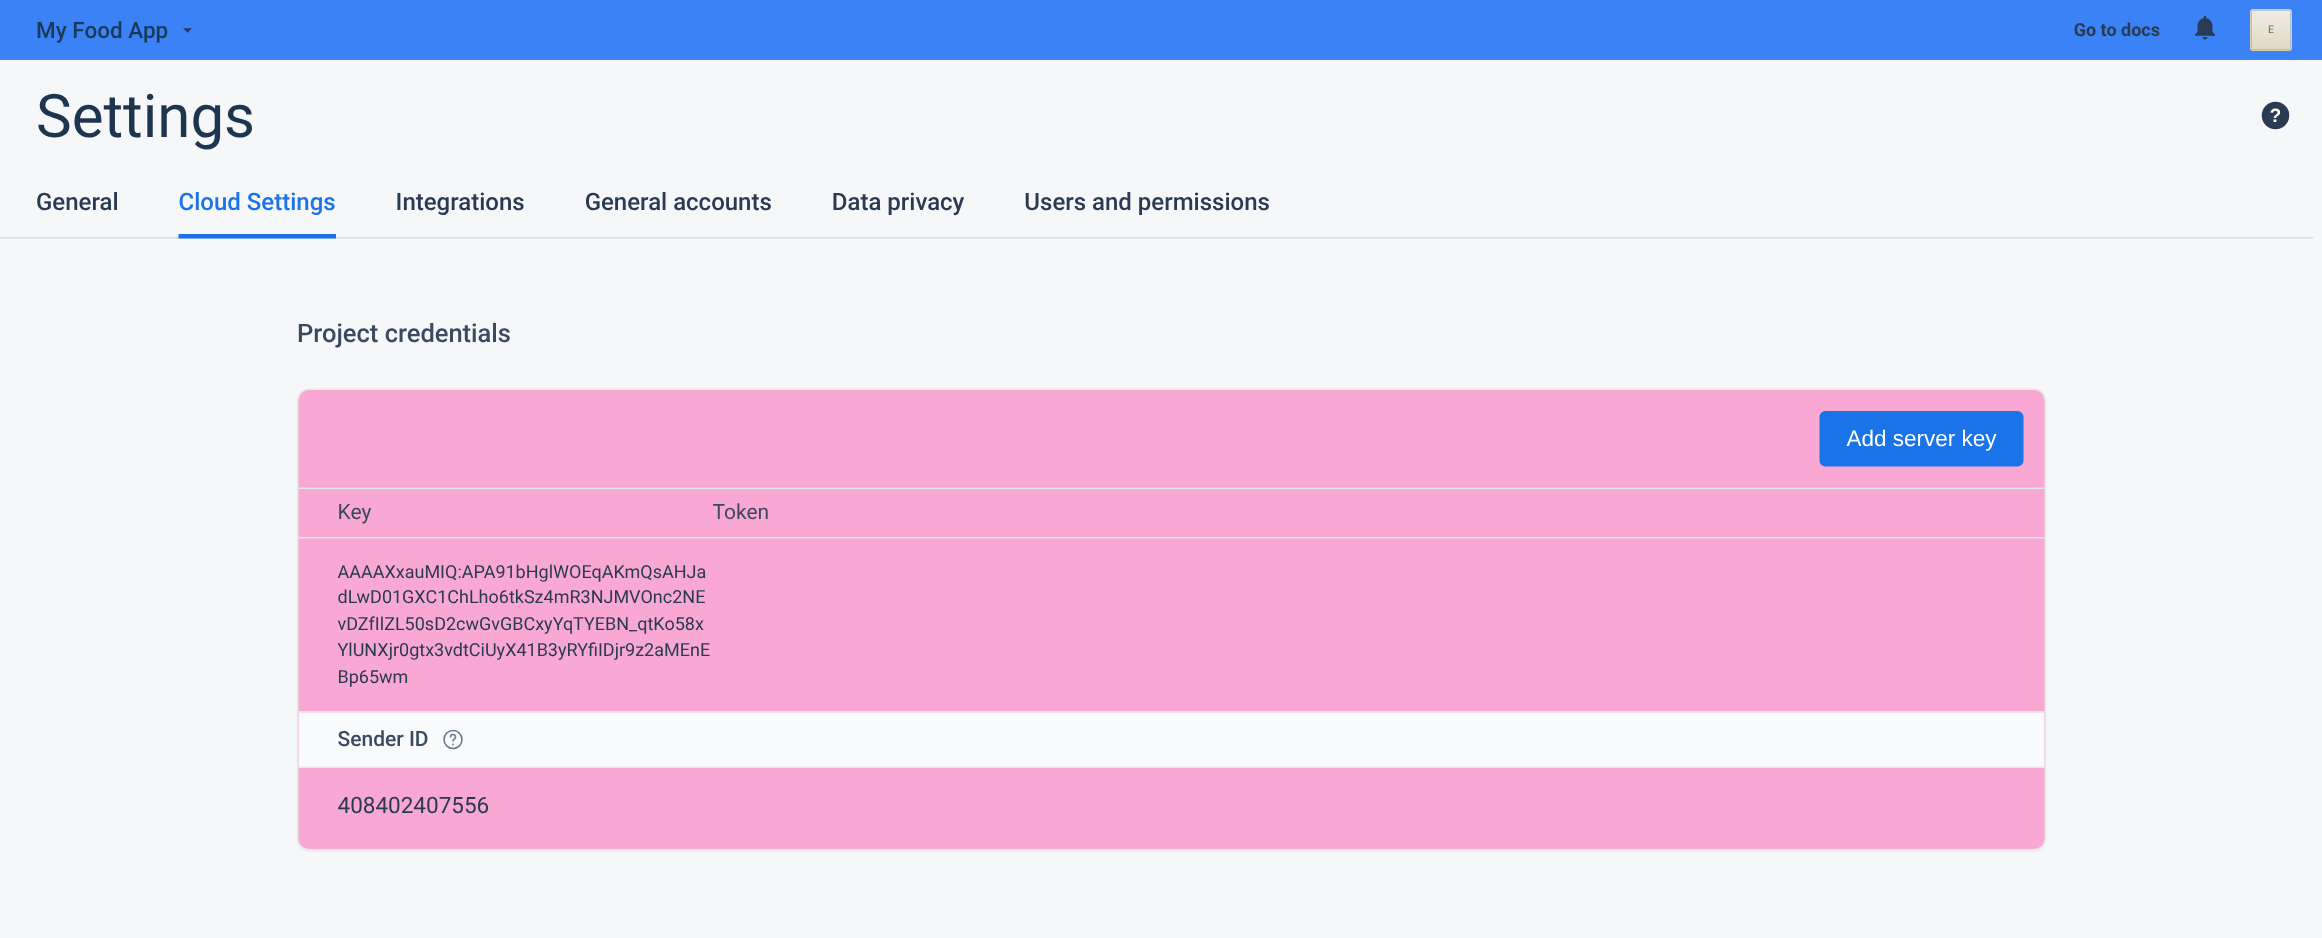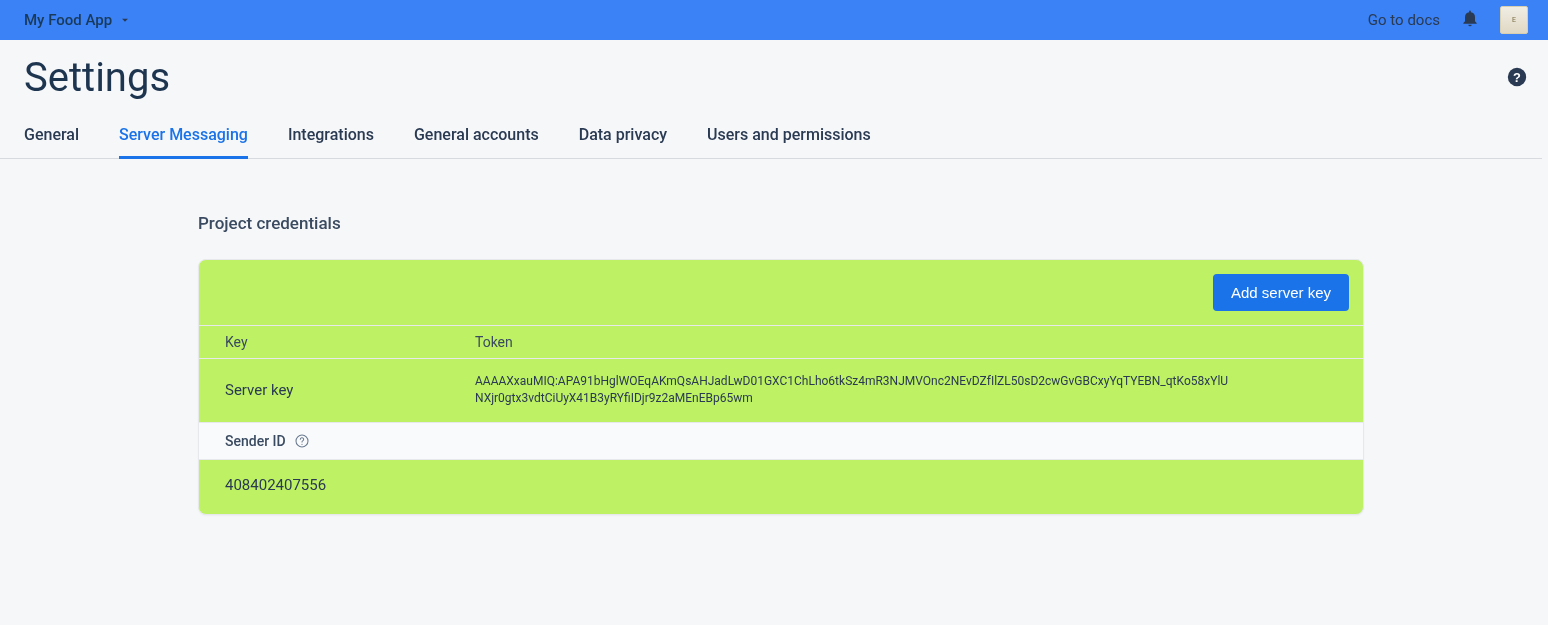--- a/index.html
+++ b/index.html
@@ -34,23 +34,23 @@
   }
   .chev svg { width: 14px; height: 14px; fill: #2a3a52; }
 
   .top-right {
     margin-left: auto;
     display: flex;
     align-items: center;
     gap: 20px;
   }
   .docs-link {
-    font-weight: 400;
-    color: #2a3a52;
-    font-size: 15px;
+    font-weight: 700;
+    color: #2a3a52;
+    font-size: 12px;
     text-decoration: none;
     cursor: pointer;
   }
   .bell-icon { width: 20px; height: 22px; fill: #2a3a52; cursor: pointer; }
   .avatar-placeholder {
     width: 28px; height: 28px;
     background: linear-gradient(180deg,#f0ede4,#e0d8c4);
     border: 1px solid #d8cfb0;
     border-radius: 2px;
     display:flex; align-items:center; justify-content:center;
@@ -104,21 +104,21 @@
     max-width: 1370px;
   }
   .section-title {
     font-size: 17px;
     color: #3a4a60;
     font-weight: 500;
     padding: 0 0 26px 0;
   }
 
   .card {
-    background: #bef264;
+    background: #f9a8d4;
     border: 1px solid #e6e8ec;
     border-radius: 8px;
     box-shadow: 0 1px 2px rgba(0,0,0,0.04);
     width: 1166px;
     overflow: hidden;
   }
   .card-header {
     display: flex;
     justify-content: flex-end;
     padding: 14px 14px 14px 14px;
@@ -217,42 +217,41 @@
 <h1 class="page-title">Settings</h1>
 <span class="help-icon">
   <svg viewBox="0 0 24 24">
       <circle cx="12" cy="12" r="10"></circle>
       <text x="12" y="17" text-anchor="middle" font-size="14" fill="#fff" font-family="Arial" font-weight="bold">?</text>
     </svg>
 </span>
 
 <div class="tabs">
   <div class="tab">General</div>
-  <div class="tab active">Server Messaging</div>
+  <div class="tab active">Cloud Settings</div>
   <div class="tab">Integrations</div>
   <div class="tab">General accounts</div>
   <div class="tab">Data privacy</div>
   <div class="tab">Users and permissions</div>
 </div>
 
 <div class="content">
   <div class="section-title">Project credentials</div>
 
   <div class="card">
     <div class="card-header">
       <button class="btn-primary">Add server key</button>
     </div>
 
     <div class="cred-grid">
       <div class="cred-headers">
         <div>Key</div>
         <div>Token</div>
       </div>
       <div class="cred-row">
-        <div class="key-label">Server key</div>
         <div class="token-value">AAAAXxauMIQ:APA91bHglWOEqAKmQsAHJadLwD01GXC1ChLho6tkSz4mR3NJMVOnc2NEvDZfIlZL50sD2cwGvGBCxyYqTYEBN_qtKo58xYlUNXjr0gtx3vdtCiUyX41B3yRYfiIDjr9z2aMEnEBp65wm</div>
       </div>
 
       <div class="sender-header">
         <span>Sender ID</span>
         <span class="help-sm">
           <svg viewBox="0 0 24 24">
               <circle cx="12" cy="12" r="9"></circle>
               <path d="M9.5 9.5a2.5 2.5 0 1 1 3.5 2.3c-.8.4-1 .9-1 1.7" stroke-linecap="round"></path>
               <circle cx="12" cy="17" r="0.9" fill="#6b7a90" stroke="none"></circle>

